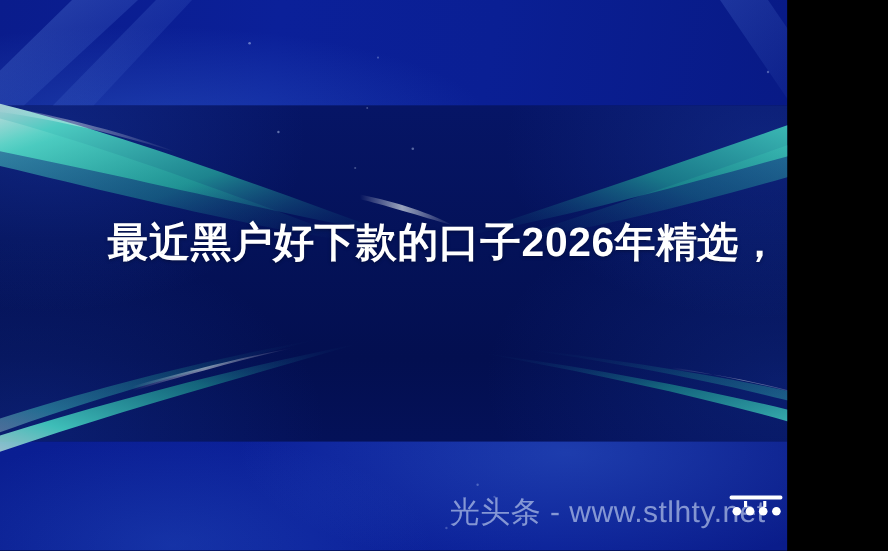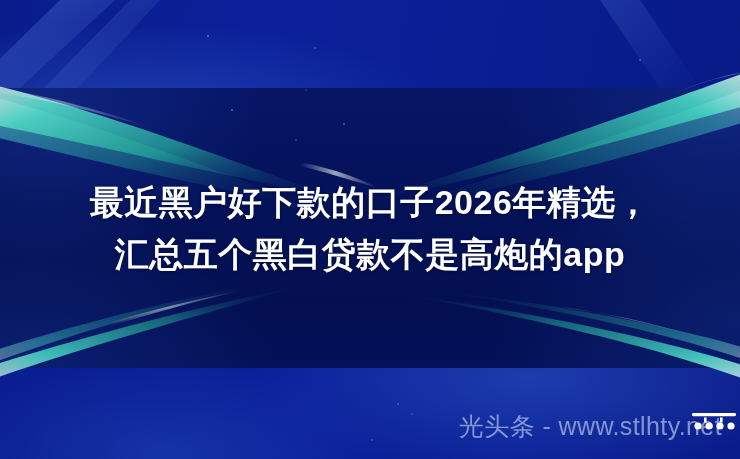--- a/index.html
+++ b/index.html
@@ -6,21 +6,21 @@
     margin: 0;
     padding: 0;
     background: #000;
   }
   body {
     font-family: "Liberation Sans", "DejaVu Sans", sans-serif;
   }
 
   #banner {
     position: relative;
-    width: 740px;
+    width: 656px;
     height: 459px;
     overflow: hidden;
     background: #041259;
   }
 
   
   .band {
     position: absolute;
     left: 0;
     width: 100%;
@@ -191,21 +191,20 @@
       <circle cx="296" cy="140" r="0.9" opacity="0.30"></circle>
       <circle cx="640" cy="60" r="1.0" opacity="0.35"></circle>
       <circle cx="398" cy="404" r="1.0" opacity="0.30"></circle>
       <circle cx="412" cy="414" r="0.9" opacity="0.25"></circle>
       <circle cx="372" cy="440" r="1.0" opacity="0.25"></circle>
     </g>
   </svg>
 
   <div id="headline">
     <span class="hl-line">最近黑户好下款的口子2026年精选，</span>
-    <span class="hl-line">汇总五个黑白贷款不是高炮的app</span>
   </div>
 
   <div id="watermark">
     <span class="wm-text">光头条 - www.stlhty.net</span>
   </div>
 
   <svg id="wm-logo" viewBox="0 0 56 30">
     <rect x="8" y="4" width="44" height="3.2" rx="1.4" fill="#ffffff"></rect>
     <rect x="20" y="8.5" width="2.6" height="5" fill="#ffffff"></rect>
     <rect x="36" y="8.5" width="2.6" height="5" fill="#ffffff"></rect>

